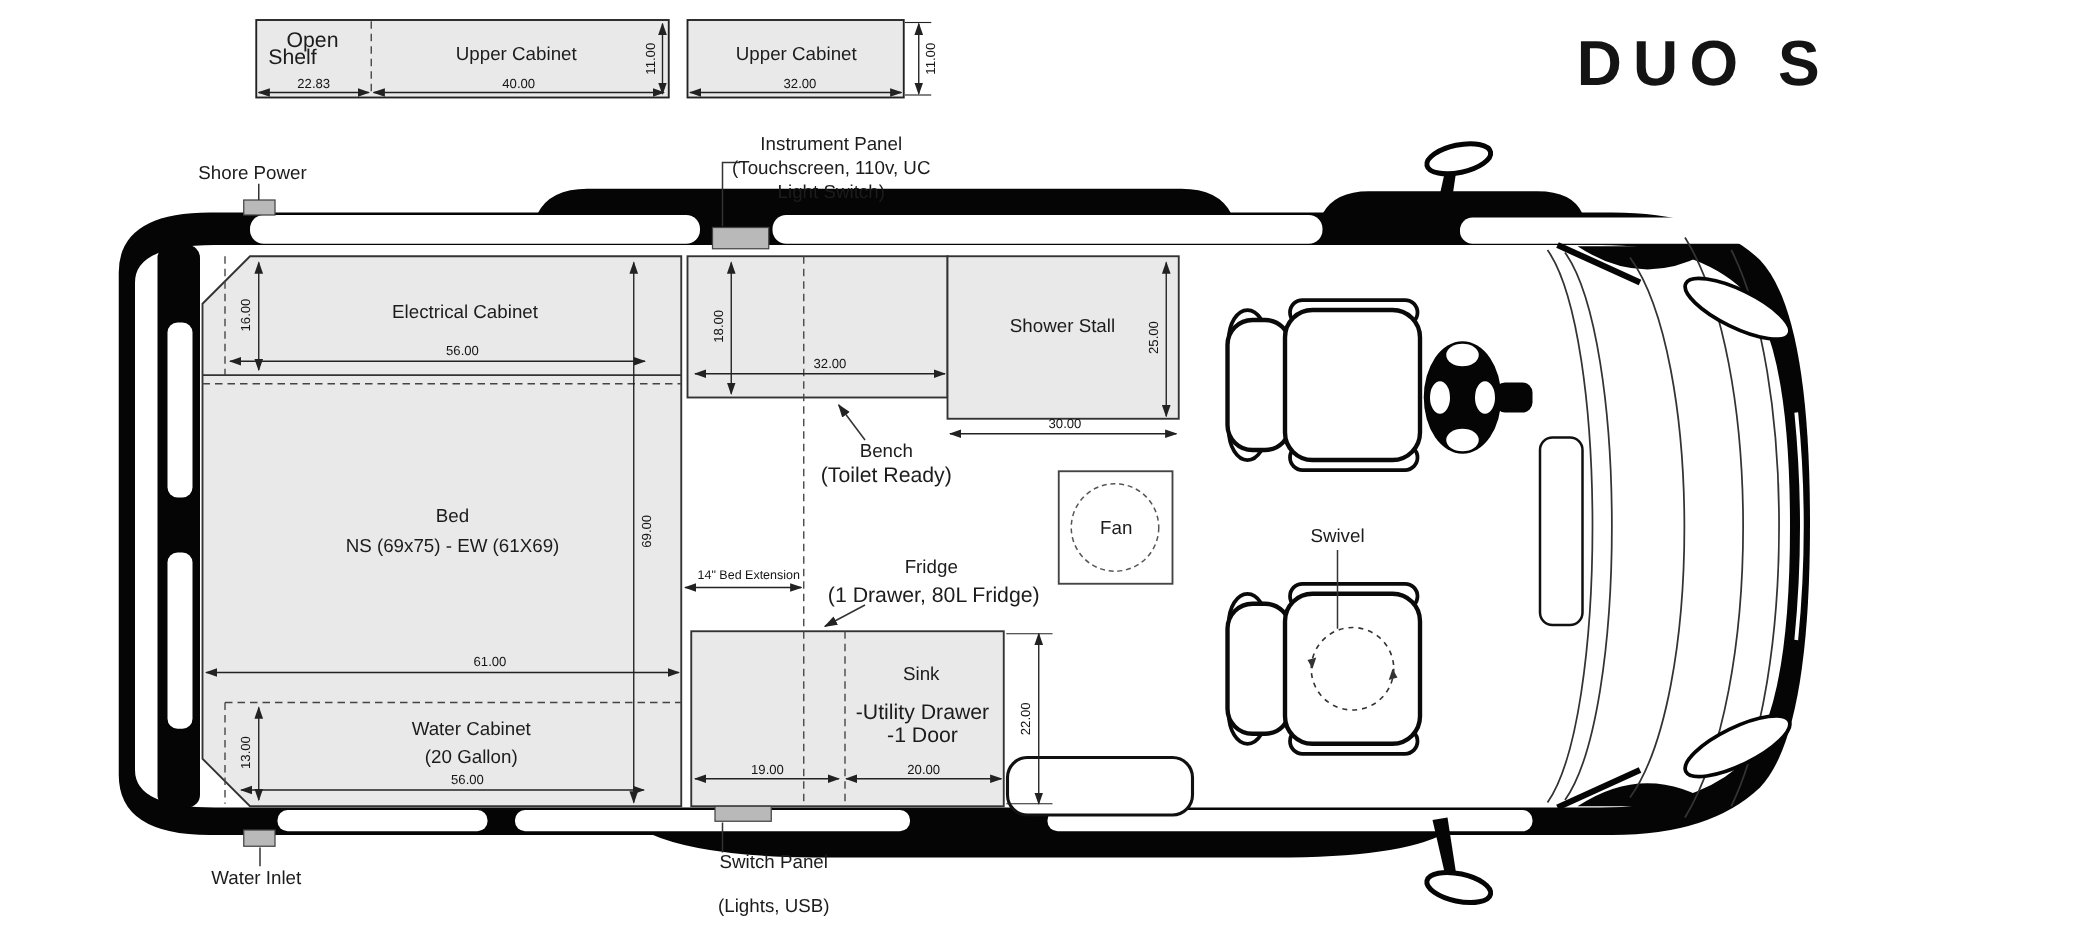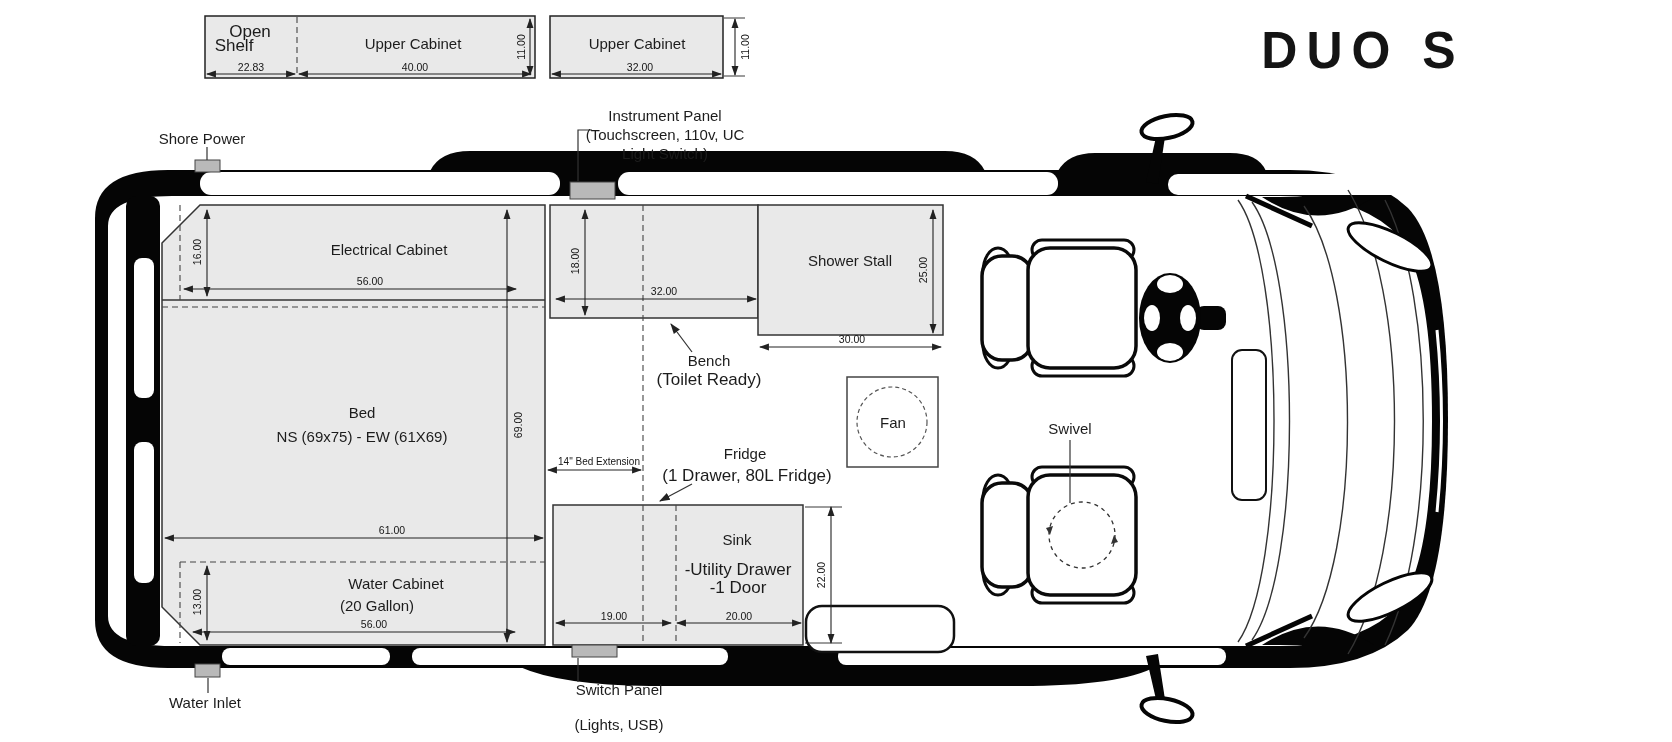--- a/index.html
+++ b/index.html
@@ -195,30 +195,30 @@
 <div class="lbl" style="left:709px;top:361px;">Bench</div>
 <div class="lbl sm" style="left:709px;top:380px;">(Toilet Ready)</div>
 <div class="lbl" style="left:745px;top:454px;">Fridge</div>
 <div class="lbl sm" style="left:747px;top:476px;">(1 Drawer, 80L Fridge)</div>
 <div class="dim xs" style="left:599px;top:461px;">14" Bed Extension</div>
 <div class="lbl" style="left:1070px;top:429px;">Swivel</div>
 <div class="lbl" style="left:205px;top:703px;">Water Inlet</div>
 <div class="lbl" style="left:619px;top:690px;">Switch Panel</div>
 <div class="lbl" style="left:619px;top:709px;margin-top:16px;">(Lights, USB)</div>
 
-<div class="lbl" style="left:372px;top:250px;margin-left:17px;">Electrical Cabinet</div>
+<div class="lbl" style="left:372px;top:250px;">Electrical Cabinet</div>
 <div class="vdim" style="left:197px;top:252px;">16.00</div>
 <div class="dim" style="left:370px;top:281px;">56.00</div>
 
 <div class="lbl" style="left:362px;top:413px;">Bed</div>
 <div class="lbl" style="left:362px;top:437px;">NS (69x75) - EW (61X69)</div>
 <div class="vdim" style="left:518px;top:425px;">69.00</div>
 <div class="dim" style="left:357px;top:530px;margin-left:35px;">61.00</div>
 
-<div class="lbl" style="left:377px;top:584px;margin-left:19px;">Water Cabinet</div>
+<div class="lbl" style="left:377px;top:584px;">Water Cabinet</div>
 <div class="lbl" style="left:377px;top:606px;">(20 Gallon)</div>
 <div class="vdim" style="left:197px;top:602px;">13.00</div>
 <div class="dim" style="left:374px;top:624px;">56.00</div>
 
 <div class="vdim" style="left:575px;top:261px;">18.00</div>
 <div class="dim" style="left:664px;top:291px;">32.00</div>
 
 <div class="lbl" style="left:850px;top:261px;">Shower Stall</div>
 <div class="dim" style="left:852px;top:339px;">30.00</div>
 <div class="vdim" style="left:923px;top:270px;">25.00</div>

